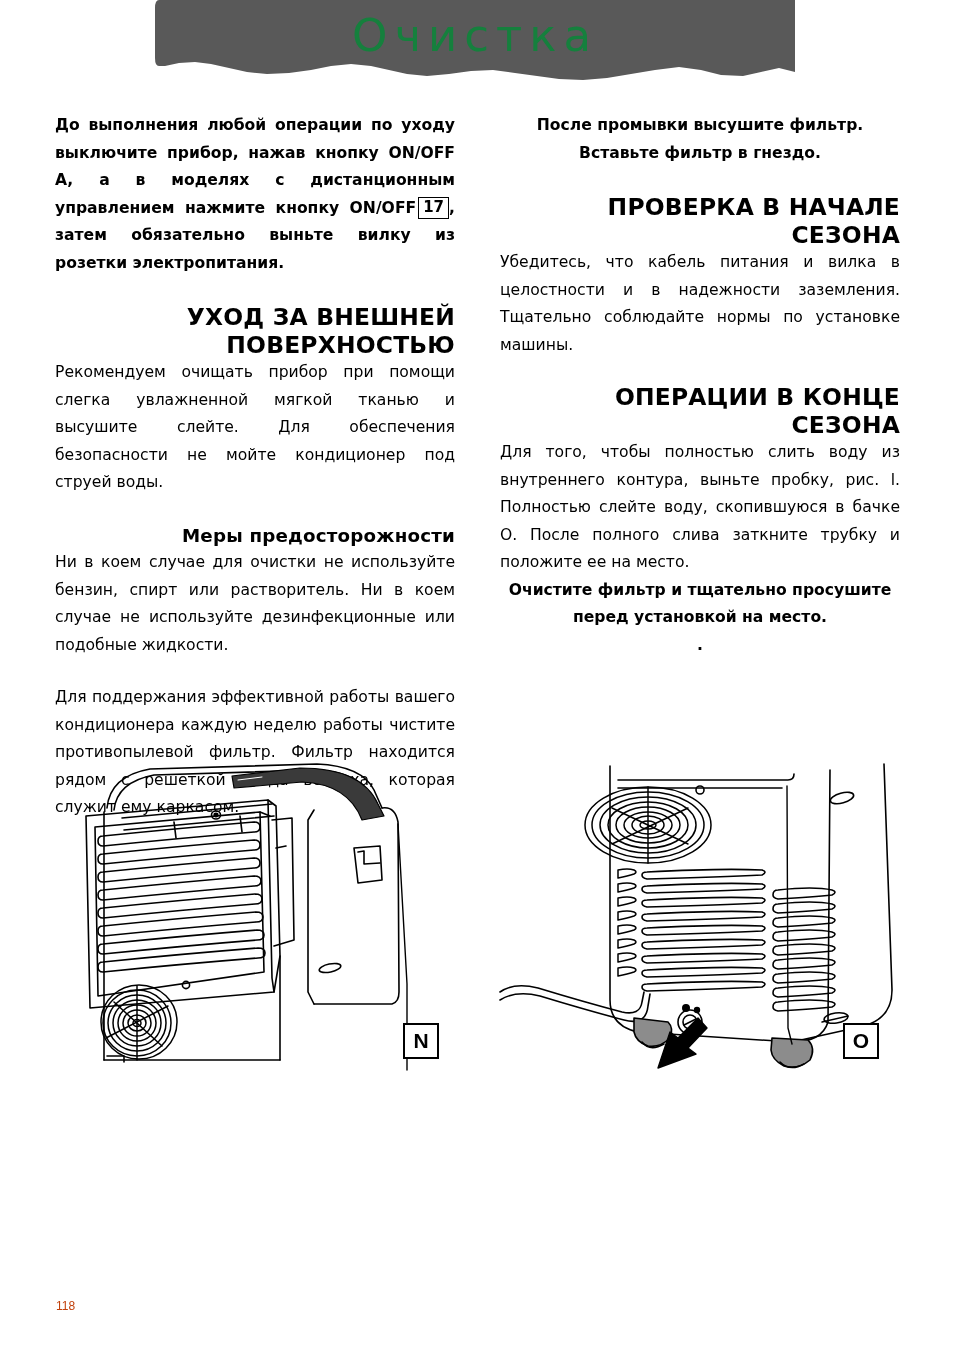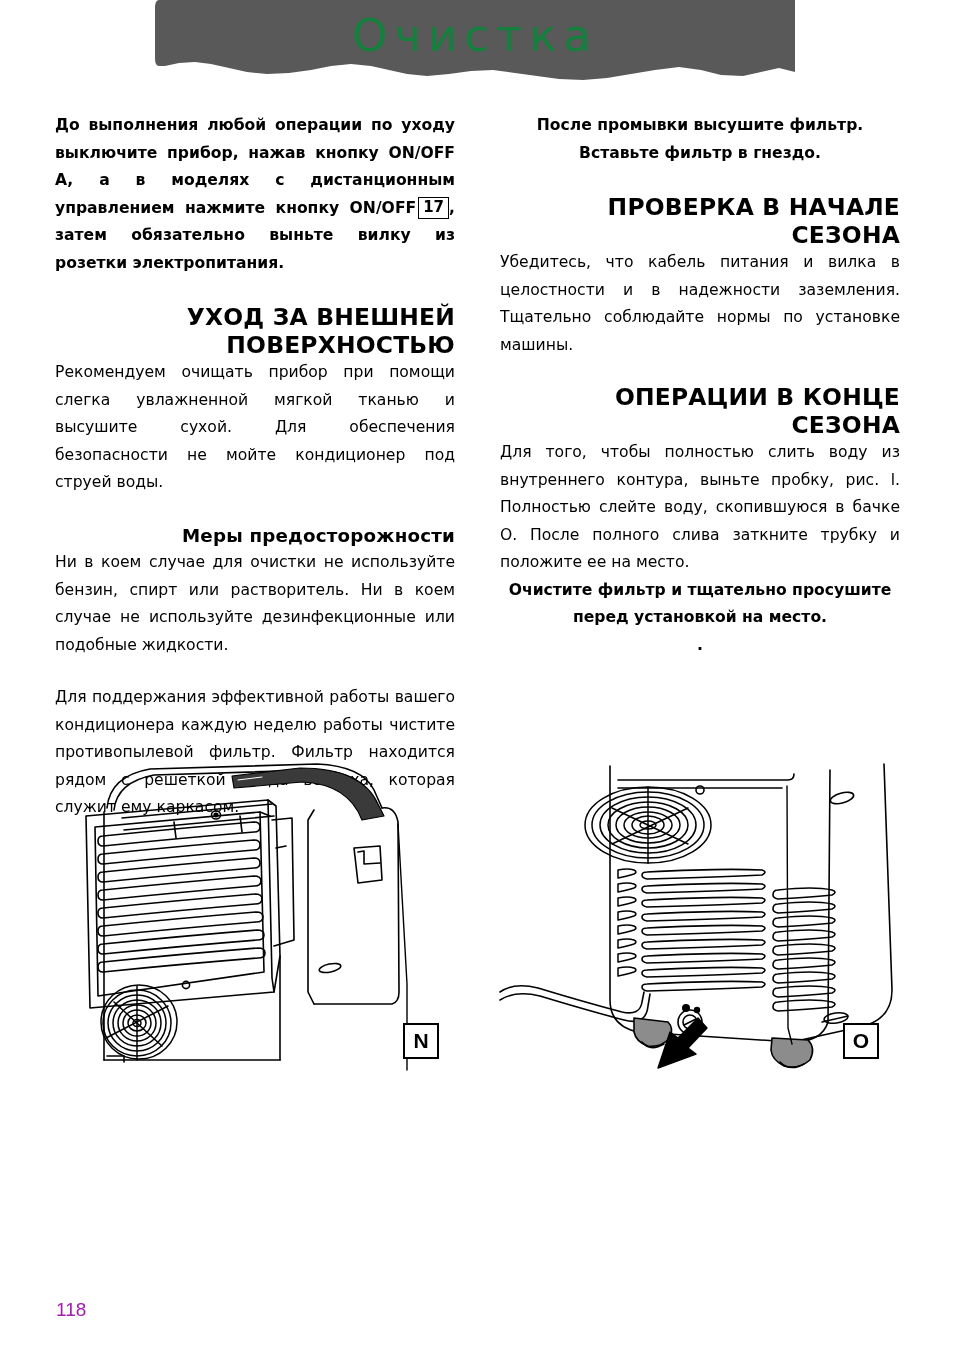--- a/index.html
+++ b/index.html
@@ -111,23 +111,23 @@
     font-family: "Liberation Sans", sans-serif;
   }
   #callout-n { left: 403px; top: 1023px; }
   #callout-o { left: 843px; top: 1023px; }
 
   
   #page-number {
     position: absolute;
     left: 56px;
     top: 1299px;
-    font-size: 19px;
+    font-size: 12px;
     font-family: "Liberation Sans", sans-serif;
-    color: #a21caf;
+    color: #c2410c;
   }
 </style>
 </head>
 <body>
 
 <div id="header-banner">
   <svg viewBox="0 0 640 82" preserveAspectRatio="none" aria-hidden="true">
     <path fill="#595959" d="M4,0 L640,0 L640,72
          L624,68 L606,72 L588,76 L566,75 L546,70 L524,67 L500,70
          L476,74 L452,78 L428,80 L404,79 L382,76 L360,73 L338,70
@@ -139,21 +139,21 @@
   <div id="header-title">Очистка</div>
 </div>
 
 <div class="column" id="col-left">
 
   <p class="para bold"><span>До выполнения  любой операции по уходу выключите прибор, нажав кнопку ON/OFF A, а в моделях с дистанционным управлением нажмите кнопку ON/OFF</span><span class="refbox">17</span><span>, затем обязательно выньте вилку из розетки электропитания.</span></p>
 
   <div class="gap-lg"></div>
 
   <h2 class="heading">УХОД ЗА ВНЕШНЕЙ ПОВЕРХНОСТЬЮ</h2>
-  <p class="para">Рекомендуем очищать прибор при помощи слегка увлажненной мягкой тканью и высушите сухой. Для обеспечения безопасности не мойте кондиционер под струей воды.</p>
+  <p class="para">Рекомендуем очищать прибор при помощи слегка увлажненной мягкой тканью и высушите слейте. Для обеспечения безопасности не мойте кондиционер под струей воды.</p>
 
   <div class="gap-md"></div>
 
   <h3 class="heading">Меры предосторожности</h3>
   <p class="para">Ни в коем случае для очистки не используйте бензин, спирт или растворитель. Ни в коем случае не используйте дезинфекционные или подобные жидкости.</p>
 
   <div class="gap-md"></div>
 
   <p class="para">Для поддержания эффективной работы вашего кондиционера каждую неделю работы чистите противопылевой фильтр. Фильтр находится рядом с решеткой входа воздуха, которая служит ему каркасом.</p>
 </div>

